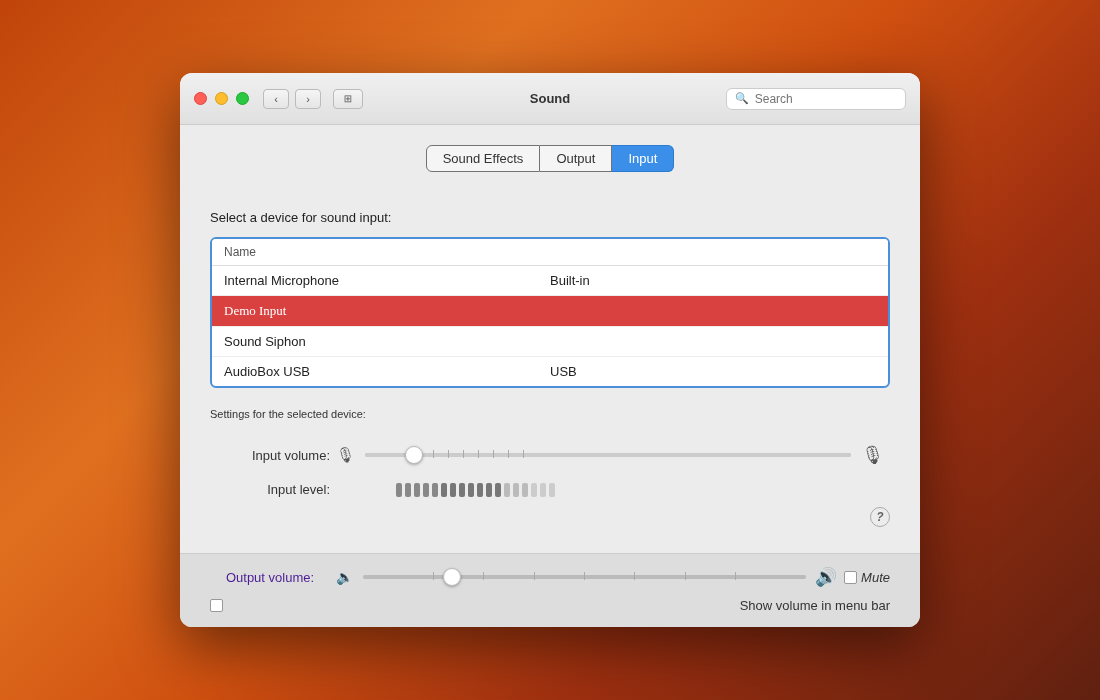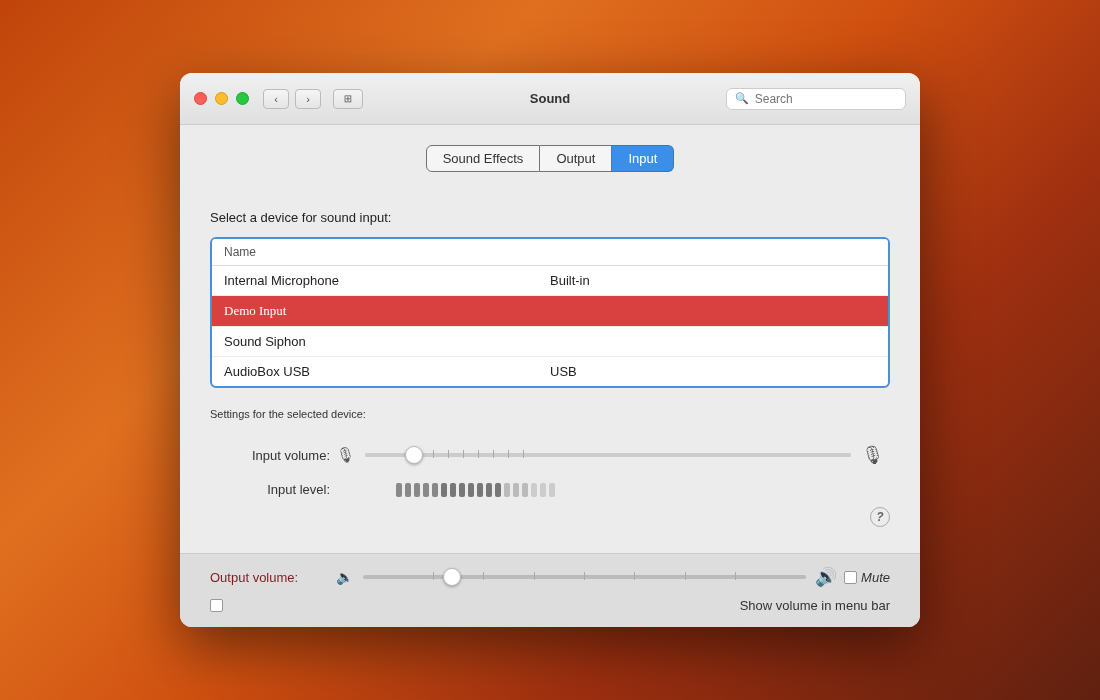--- a/index.html
+++ b/index.html
@@ -305,22 +305,22 @@
     }
 
     .output-row {
       display: flex;
       align-items: center;
       margin-bottom: 10px;
     }
 
     .output-label {
       font-size: 13px;
-      color: #7f1d1d;
-      text-align: left;
+      color: #4c1d95;
+      text-align: center;
       width: 120px;
       flex-shrink: 0;
     }
 
     .speaker-icon-small {
       font-size: 14px;
       margin: 0 6px;
       color: #555;
     }
 

